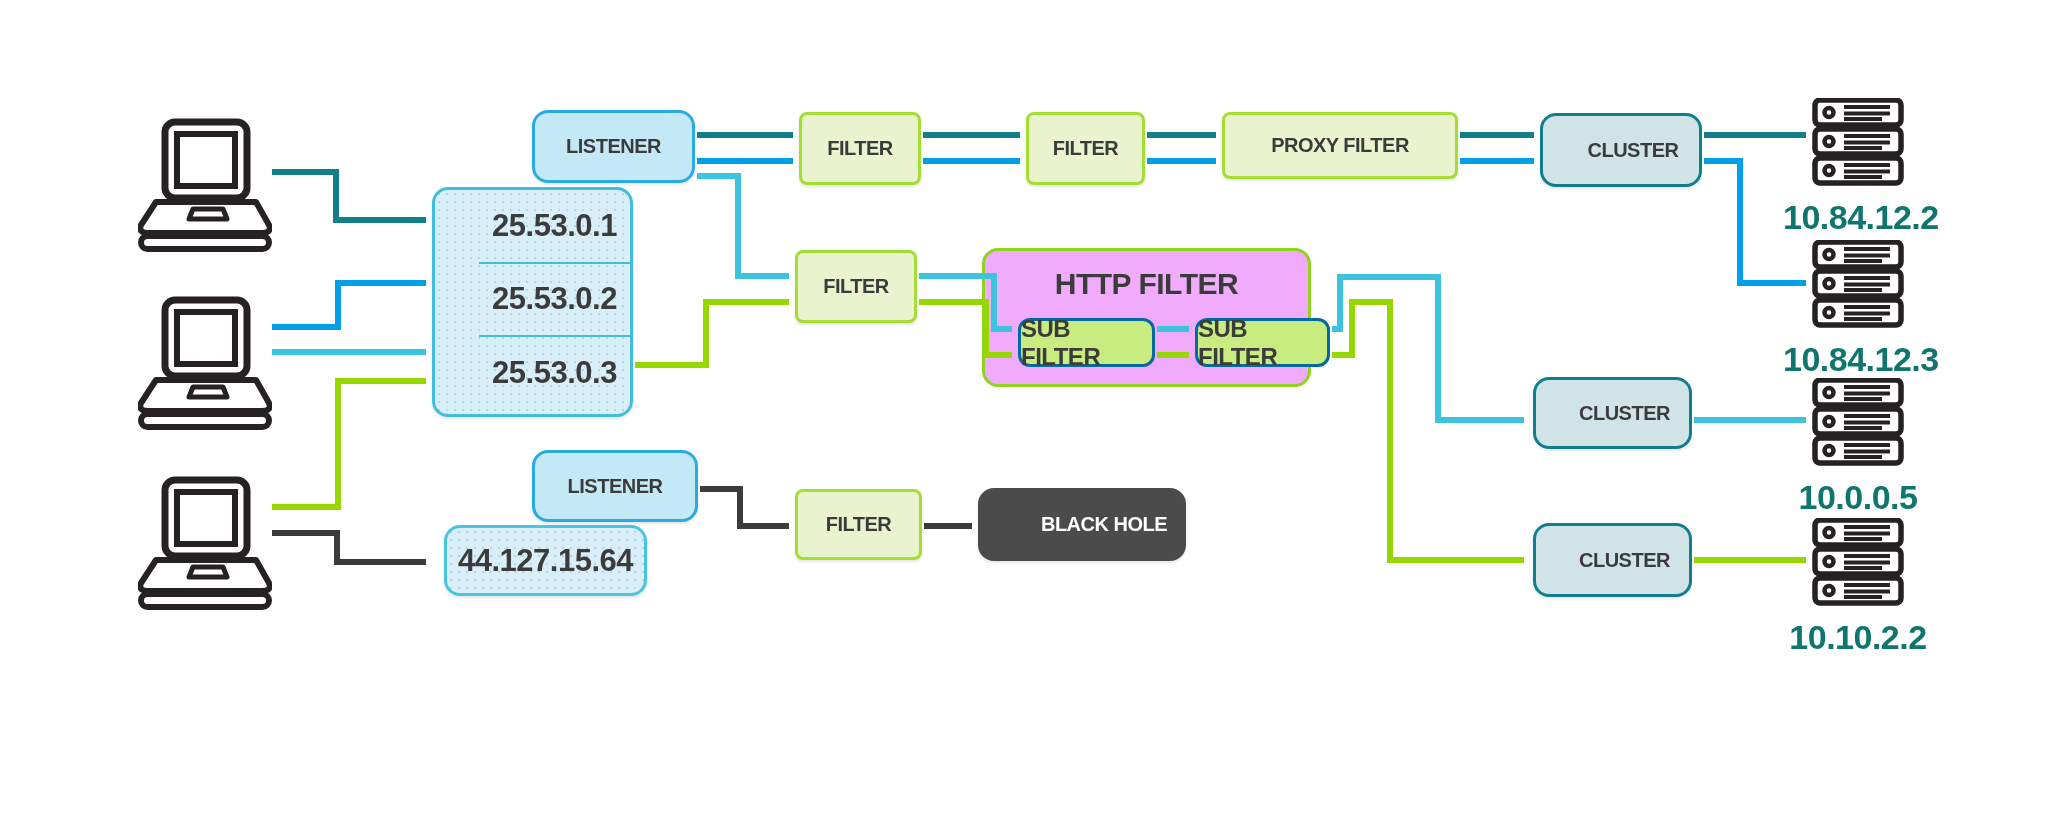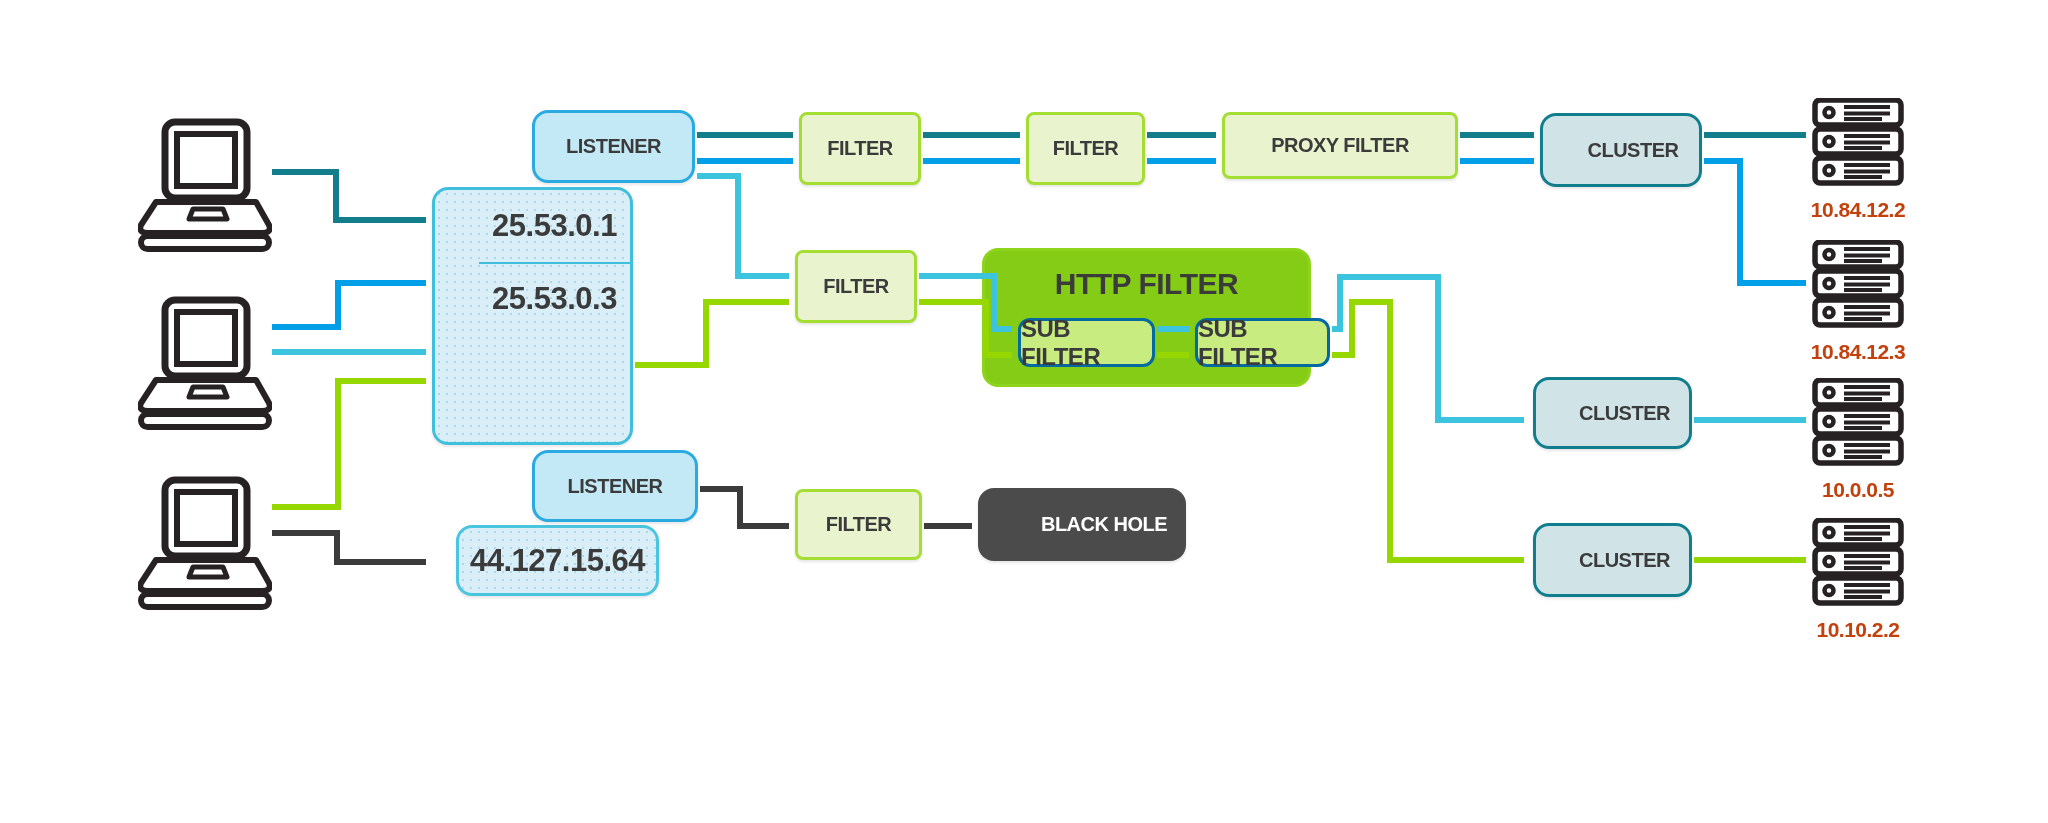--- a/index.html
+++ b/index.html
@@ -15,53 +15,53 @@
   .listener{background:#c3e8f6;border:3px solid #29abe2;border-radius:16px;z-index:3;}
   .filter{background:#e9f3ce;border:3px solid #a5de33;border-radius:8px;z-index:2;}
   .cluster{background:#d0e3e6;border:3px solid #117e8e;border-radius:16px;z-index:2;padding-left:24px;}
   .blackhole{background:#4b4b4b;border-radius:16px;color:#ffffff;z-index:2;padding-left:44px;}
   .dotted{
     background-color:#d9eef6;
     background-image:radial-gradient(rgba(60,170,215,.30) 1.2px,transparent 1.4px);
     background-size:8px 8px;
   }
   .ip-stack{
-    position:absolute;left:432px;top:187px;width:201px;height:258px;
+    position:absolute;left:432px;top:187px;width:201px;height:230px;
     border:3px solid #3fbede;border-radius:16px;box-sizing:border-box;overflow:hidden;
     z-index:2;box-shadow:0 2px 3px rgba(0,0,0,.10);padding-left:44px;
   }
   .ip-row{
     height:71.6px;display:flex;align-items:center;justify-content:center;
     font-weight:bold;font-size:31px;letter-spacing:-0.5px;
   }
   .ip-row + .ip-row{border-top:2px solid #3fbede;}
   .ip-single{
-    position:absolute;left:456px;top:525px;width:203px;height:71px;
+    position:absolute;left:444px;top:525px;width:203px;height:71px;
     border:3px solid #49c5e0;border-radius:16px;box-sizing:border-box;
     display:flex;align-items:center;justify-content:center;
     font-weight:bold;font-size:31px;letter-spacing:-0.5px;z-index:2;
     box-shadow:0 2px 3px rgba(0,0,0,.10);
   }
   .http-box{
     position:absolute;left:982px;top:248px;width:329px;height:139px;
-    background:#84cc16;border:3.5px solid #8fd41c;border-radius:16px;
+    background:#f0abfc;border:3.5px solid #8fd41c;border-radius:16px;
     box-sizing:border-box;z-index:1;
   }
   .http-title{
     position:absolute;left:0;top:16px;width:100%;text-align:center;
     font-weight:bold;font-size:30px;letter-spacing:-0.5px;
   }
   .subfilter{
     background:#c9ec80;border:3px solid #0369a1;border-radius:12px;
     font-size:24px;z-index:2;box-shadow:none;
   }
   .icon-wrap{position:absolute;z-index:2;}
   .server-label{
     width:150px;margin-left:-29px;text-align:center;margin-top:8px;
-    font-weight:bold;font-size:21px;letter-spacing:-0.5px;color:#c2410c;
+    font-weight:bold;font-size:34px;letter-spacing:-0.5px;color:#0f766e;
   }
   #wires{position:absolute;left:0;top:0;z-index:5;pointer-events:none;}
   #wires path{fill:none;stroke-width:6px;}
   .logo{
     position:absolute;left:136px;top:680px;font-weight:bold;font-size:76px;
     letter-spacing:-3px;z-index:2;
   }
   .logo .dark{color:#3a3532;}
   .logo .lime{color:#96d700;}
   .logo-o{position:relative;display:inline-block;}
@@ -98,20 +98,21 @@
       <rect x="27" y="4" width="82" height="76" rx="10" stroke-width="7" fill="#fff"></rect>
       <rect x="39" y="16" width="58" height="52" stroke-width="6" fill="#fff"></rect>
       <path d="M18 84 H118 L131 107 Q134 115 124 115 H10 Q0 115 3 107 Z" stroke-width="6" stroke-linejoin="round" fill="#fff"></path>
       <path d="M55 91 H85 L89 101 H51 Z" stroke-width="5" stroke-linejoin="round" fill="#fff"></path>
       <rect x="3" y="118" width="128" height="13" rx="6.5" stroke-width="6" fill="#fff"></rect>
     </svg>
   </div>
 
   <div class="ip-stack dotted">
     <div class="ip-row">25.53.0.1</div>
+    <div class="ip-row">25.53.0.2</div>
     <div class="ip-row">25.53.0.3</div>
   </div>
   <div class="ip-single dotted">44.127.15.64</div>
 
   <div class="box listener" style="left:532px;top:110px;width:163px;height:73px;">LISTENER</div>
   <div class="box listener" style="left:532px;top:450px;width:166px;height:72px;">LISTENER</div>
 
   <div class="box filter" style="left:799px;top:112px;width:122px;height:73px;">FILTER</div>
   <div class="box filter" style="left:1026px;top:112px;width:119px;height:73px;">FILTER</div>
   <div class="box filter" style="left:1222px;top:112px;width:236px;height:67px;">PROXY FILTER</div>

